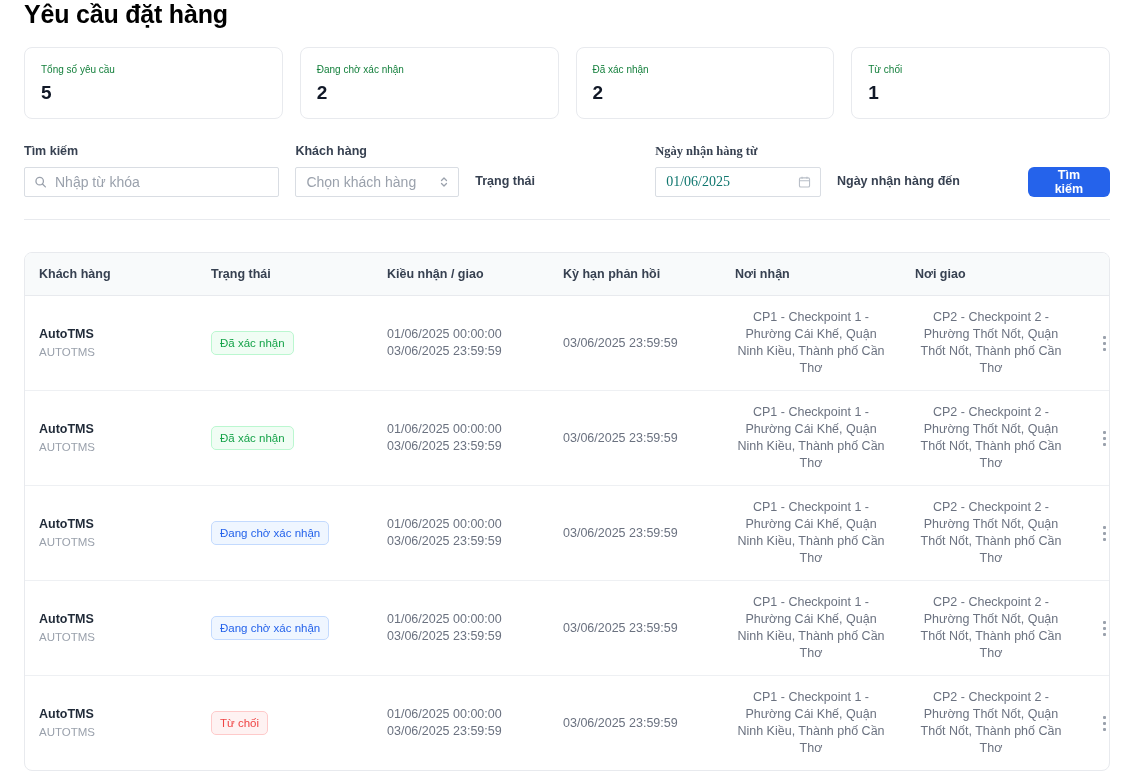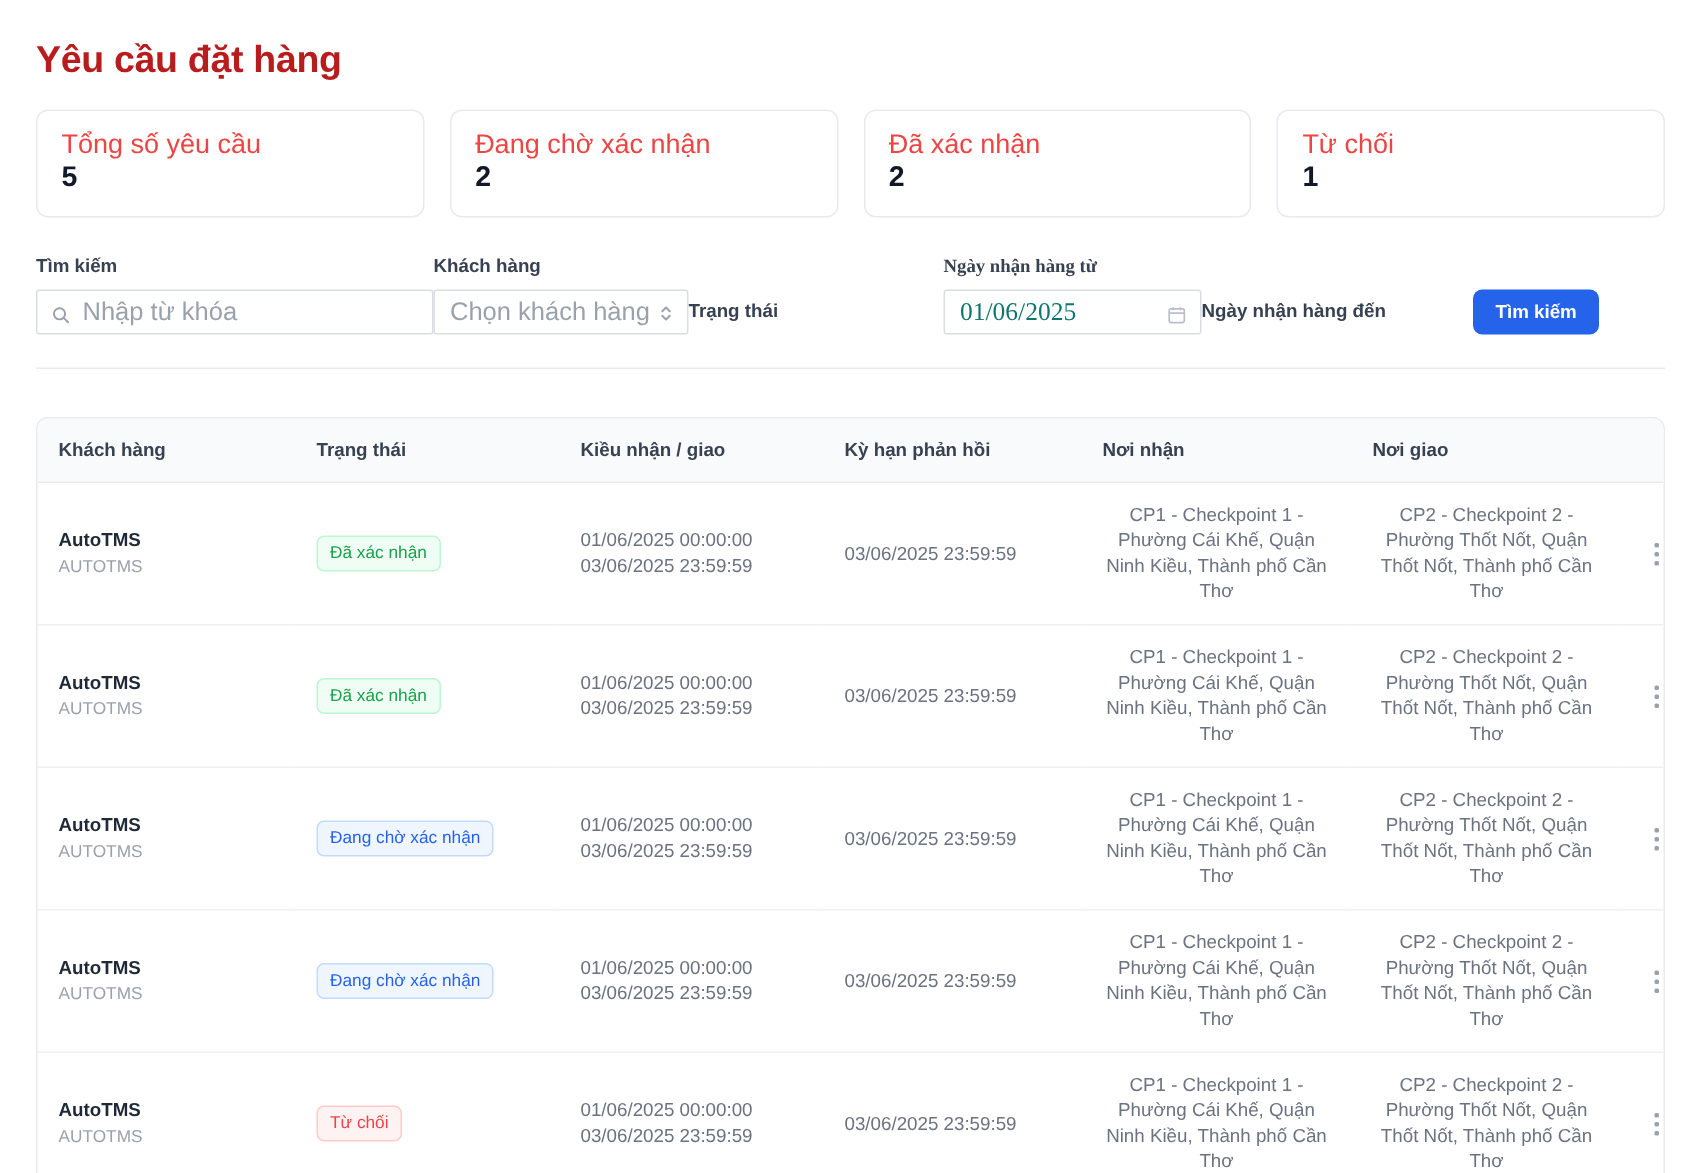--- a/index.html
+++ b/index.html
@@ -9,57 +9,57 @@
     font-family: "Liberation Sans", sans-serif;
     color: #1f2937;
     overflow: hidden;
   }
   .page { padding: 0 24px; }
 
   
   .page-title {
     font-size: 25px;
     font-weight: bold;
-    color: #b91c1c;
+    color: #000000;
     letter-spacing: -0.2px;
-    padding-top: 26px;
     padding-bottom: 4px;
   }
 
   
   .stats-row {
     display: flex;
     gap: 17px;
     margin-top: 14px;
   }
   .stat-card {
     flex: 1 1 0;
     height: 72px;
     background: #ffffff;
     border: 1px solid #e8eaee;
     border-radius: 8px;
     padding: 14px 16px 0 16px;
   }
   .stat-label {
-    font-size: 18px;
-    color: #ef4444;
+    font-size: 10px;
+    color: #15803d;
     line-height: 16px;
   }
   .stat-value {
     font-size: 19px;
     font-weight: bold;
     color: #111827;
     line-height: 26px;
     margin-top: 2px;
   }
 
   
   .filters {
     display: flex;
     align-items: flex-end;
+    gap: 16px;
     margin-top: 24px;
   }
   .field { display: flex; flex-direction: column; }
   .field-label {
     font-size: 12.5px;
     font-weight: bold;
     color: #374151;
     margin-bottom: 8px;
     line-height: 16px;
   }
@@ -71,21 +71,21 @@
 
   .control {
     position: relative;
     height: 30px;
     background: #ffffff;
     border: 1px solid #d9dde3;
     border-radius: 2px;
     display: flex;
     align-items: center;
     padding: 0 10px;
-    font-size: 17px;
+    font-size: 14px;
   }
   .control .txt { color: #0f766e; }
   .control .ph { color: #9aa1ac; }
   .control.search { padding-left: 30px; }
   .ico-search {
     position: absolute;
     left: 9px; top: 50%;
     transform: translateY(-50%);
     width: 13px; height: 13px;
     color: #9aa1ac;

